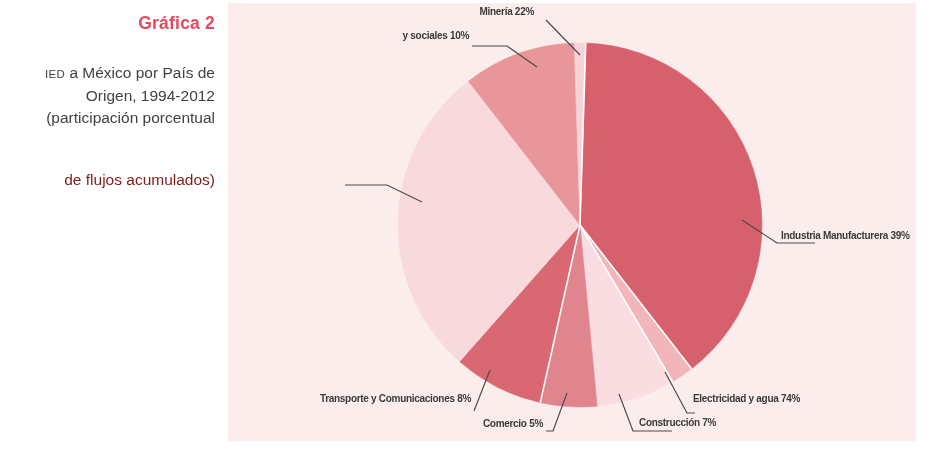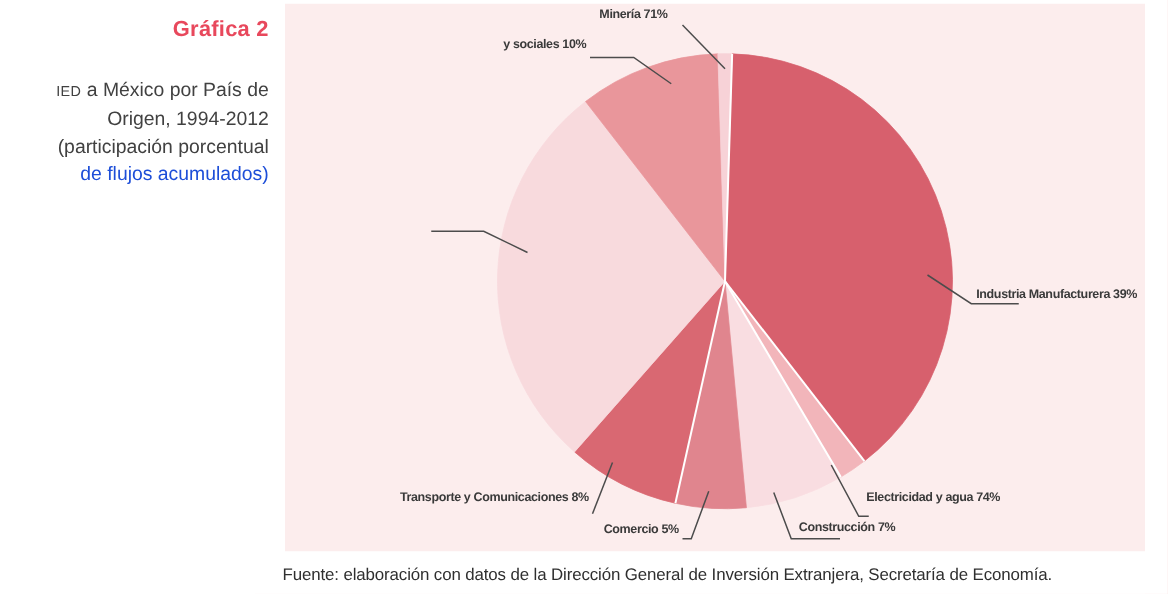--- a/index.html
+++ b/index.html
@@ -62,31 +62,30 @@
       <polyline points="567,393 553,431 546,431"></polyline>
       <polyline points="490,370 474,411"></polyline>
     </g>
   </svg>
 
   <div class="caption">
     <div class="caption-heading" style="color: rgb(232, 72, 92);">Gráfica 2</div>
     <div class="caption-line" style="color: rgb(65, 65, 65); margin-top: 28px;"><span class="sc">IED</span><span> a México por País de</span></div>
     <div class="caption-line" style="color: rgb(65, 65, 65);">Origen, 1994-2012</div>
     <div class="caption-line" style="color: rgb(65, 65, 65);">(participación porcentual</div>
-    <div class="caption-line" style="color: #1d4ed8;">de flujos acumulados)</div>
+    <div class="caption-line" style="color: #7f1d1d; margin-top: 40px;">de flujos acumulados)</div>
   </div>
 
-  <div class="callout callout-mineria alignR nowrap" style="color: rgb(58, 58, 58);">Minería 71%</div>
+  <div class="callout callout-mineria alignR nowrap" style="color: rgb(58, 58, 58);">Minería 22%</div>
 
   <div class="callout callout-comunales alignR" style="color: rgb(58, 58, 58);">
     <div class="nowrap">y sociales 10%</div>
   </div>
 
 
   <div class="callout callout-industria nowrap" style="color: rgb(58, 58, 58);">Industria Manufacturera 39%</div>
   <div class="callout callout-electricidad nowrap" style="color: rgb(58, 58, 58);">Electricidad y agua 74%</div>
   <div class="callout callout-construccion nowrap" style="color: rgb(58, 58, 58);">Construcción 7%</div>
   <div class="callout callout-comercio alignR nowrap" style="color: rgb(58, 58, 58);">Comercio 5%</div>
   <div class="callout callout-transporte alignR nowrap" style="color: rgb(58, 58, 58);">Transporte y Comunicaciones 8%</div>
 
-  <div class="footer">Fuente: elaboración con datos de la Dirección General de Inversión Extranjera, Secretaría de Economía.</div>
 
 </div>
 
 </body></html>

